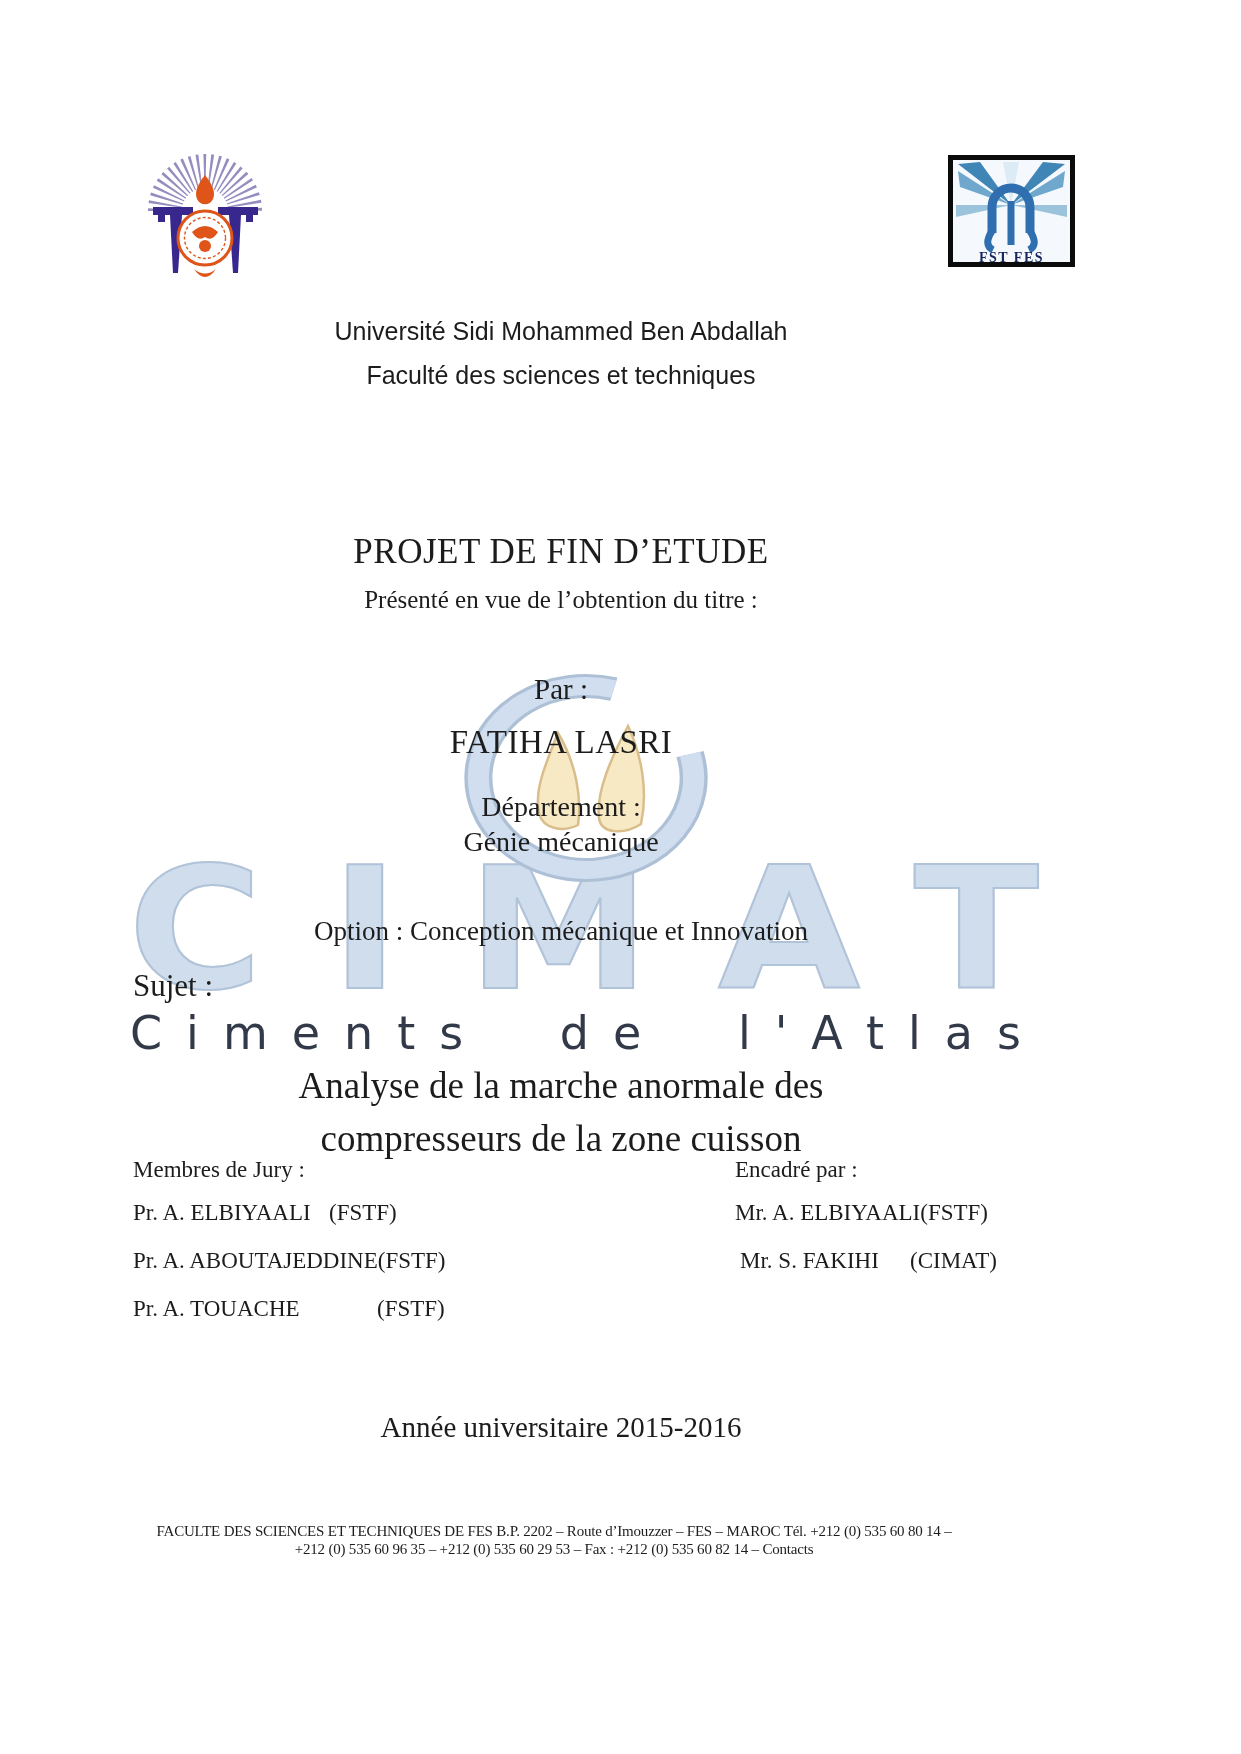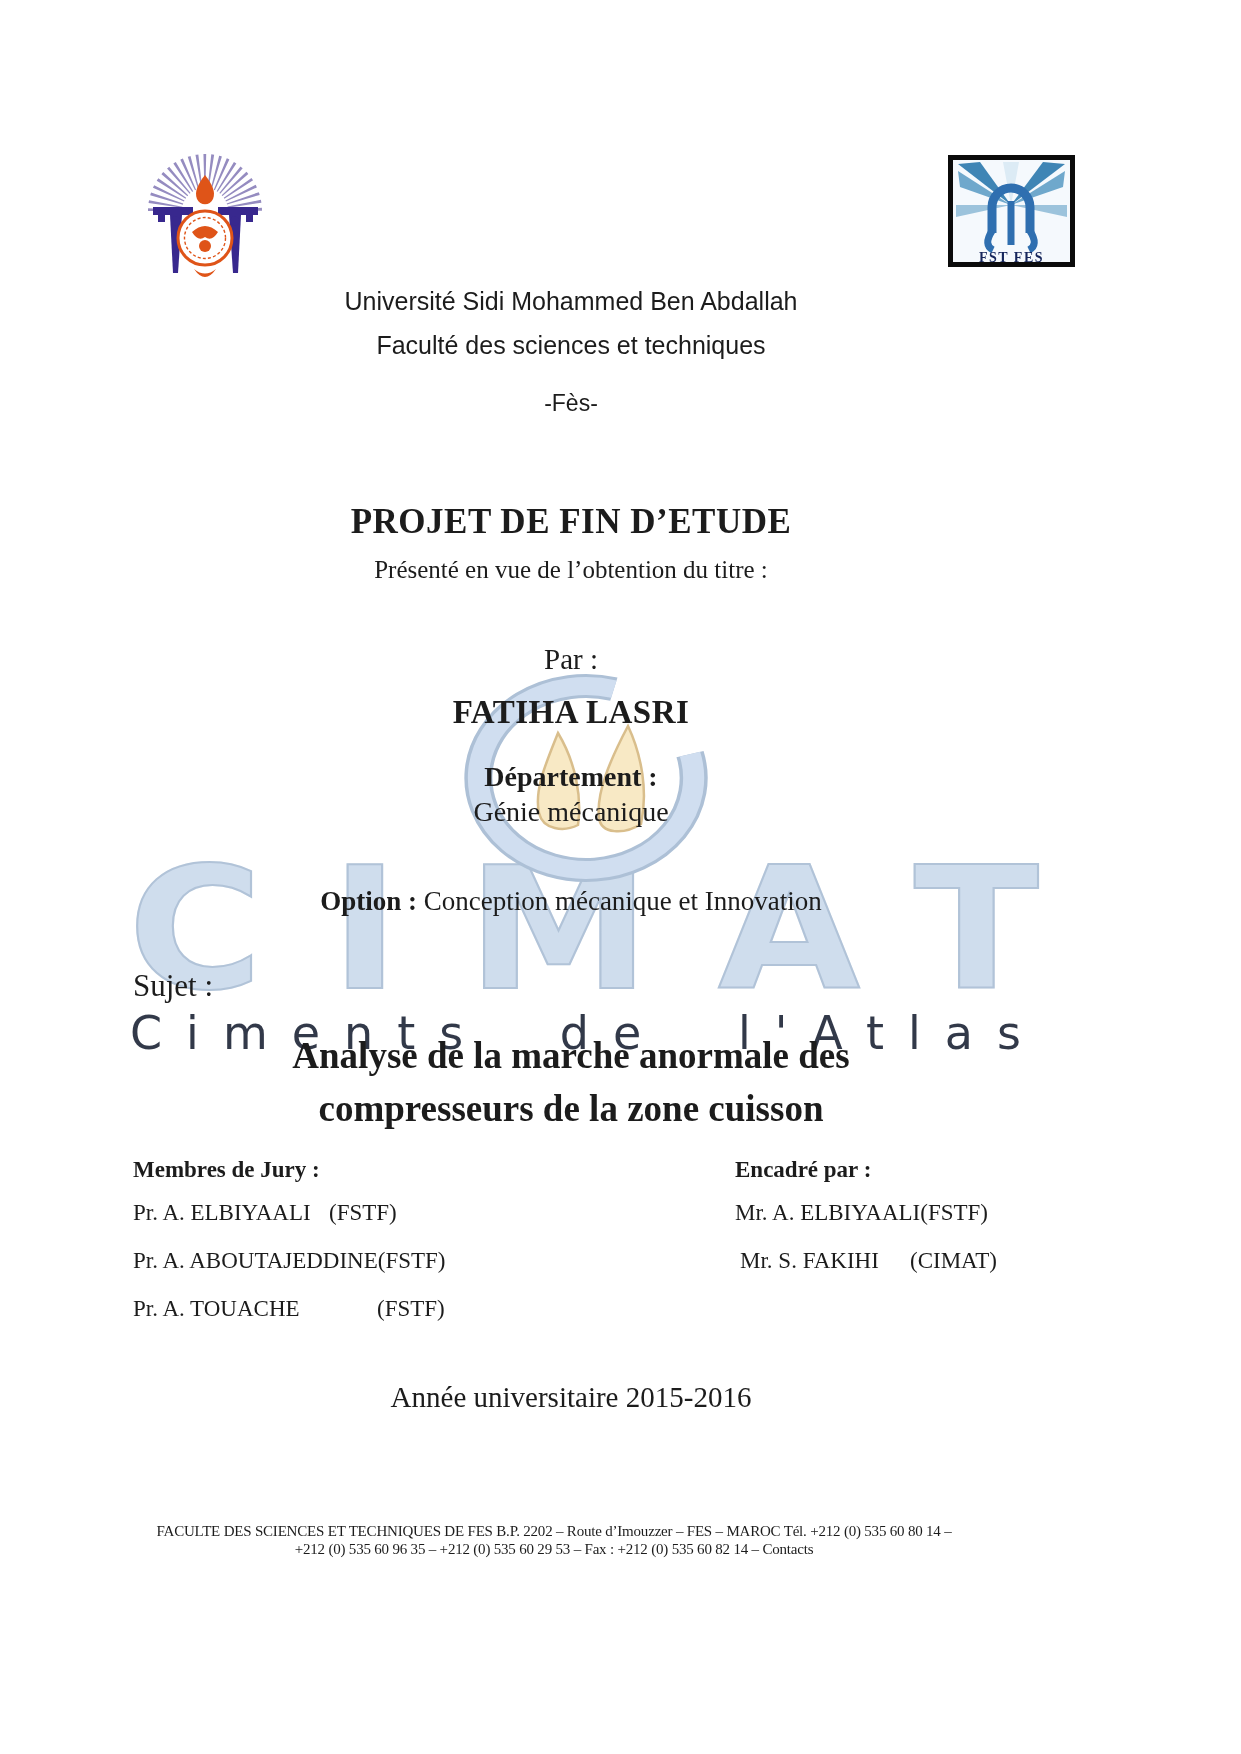--- a/index.html
+++ b/index.html
@@ -5,24 +5,24 @@
   html,body{margin:0;padding:0;background:#888;}
   #page{
     position:relative;
     width:1241px;height:1754px;
     background:#ffffff;
     overflow:hidden;
     font-family:"Liberation Serif", serif;
     color:#1c1c1c;
   }
   .abs{position:absolute;}
-  .center-col{left:17px;width:1108px;text-align:center;}
+  .center-col{left:7px;width:1108px;text-align:center;margin-top:30px;}
   .sans{font-family:"Liberation Sans", sans-serif;}
   .serif{font-family:"Liberation Serif", serif;}
-  .b{font-weight:bold;}
+  .b{font-weight:normal;}
   
   #wm-big{
     left:128px;top:844px;
     font-family:"DejaVu Sans", sans-serif;
     font-weight:bold;
     font-size:170px;line-height:1;
     letter-spacing:63px;
     color:#cfdded;
     -webkit-text-stroke:2px #b1c3d8;
     text-shadow:0 0 1px #b1c3d8;
@@ -115,21 +115,20 @@
       <path d="M 44 78 L 44 52 A 19 19 0 0 1 82 52 L 82 78" fill="none" stroke="#2f6fb0" stroke-width="9"></path>
       <rect x="59.5" y="46" width="7" height="44" fill="#2f6fb0"></rect>
       <path d="M 44 76 Q 35 90 45 95" fill="none" stroke="#2f6fb0" stroke-width="7"></path>
       <path d="M 82 76 Q 91 90 81 95" fill="none" stroke="#2f6fb0" stroke-width="7"></path>
     </g>
     <text x="63.5" y="107" text-anchor="middle" font-family="Liberation Serif, serif" font-size="14" font-weight="bold" letter-spacing="1.5" fill="#16265c">FST FES</text>
   </svg>
 
   <div class="abs center-col txt sans" style="top:287px;font-size:25px;">Université Sidi Mohammed Ben Abdallah</div>
   <div class="abs center-col txt sans" style="top:331px;font-size:25px;">Faculté des sciences et techniques</div>
-  <div class="abs center-col txt sans" style="top:390px;font-size:23px;">-Fès-</div>
 
   <div class="abs center-col txt serif b" style="top:502px;font-size:35px;letter-spacing:.5px;">PROJET DE FIN D’ETUDE</div>
   <div class="abs center-col txt serif" style="top:556px;font-size:25px;">Présenté en vue de l’obtention du titre :</div>
   <div class="abs center-col txt serif" style="top:643px;font-size:29px;">Par :</div>
   <div class="abs center-col txt serif b" style="top:694px;font-size:33px;letter-spacing:.5px;">FATIHA LASRI</div>
   <div class="abs center-col txt serif b" style="top:761px;font-size:28px;">Département :</div>
   <div class="abs center-col txt serif" style="top:796px;font-size:28px;">Génie mécanique</div>
 
   <div class="abs center-col txt serif" style="top:886px;font-size:27px;">
     <span class="b">Option :</span><span> Conception mécanique et Innovation</span>

